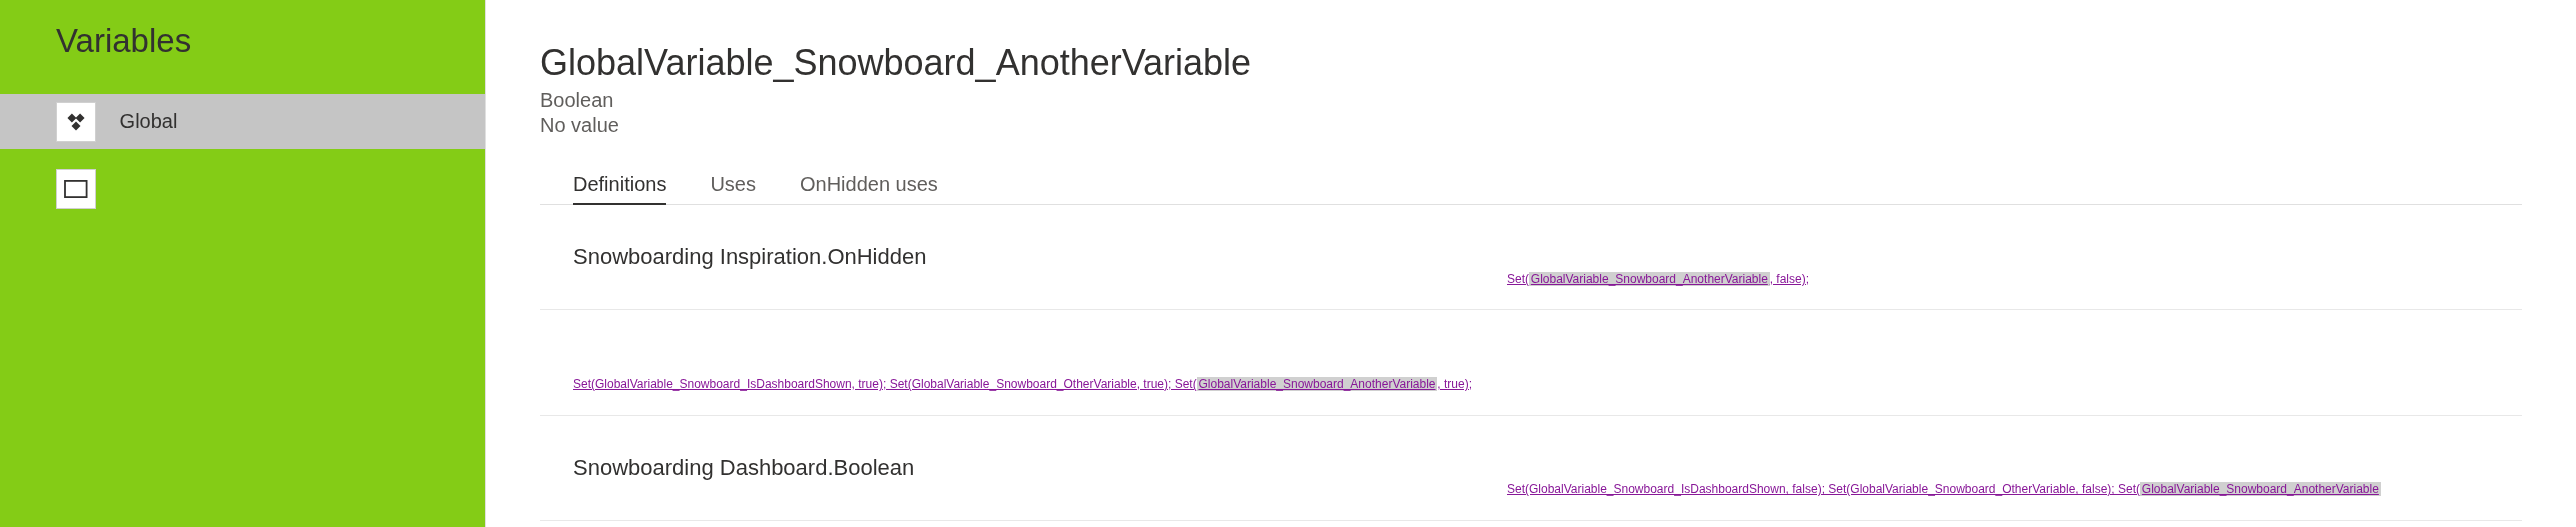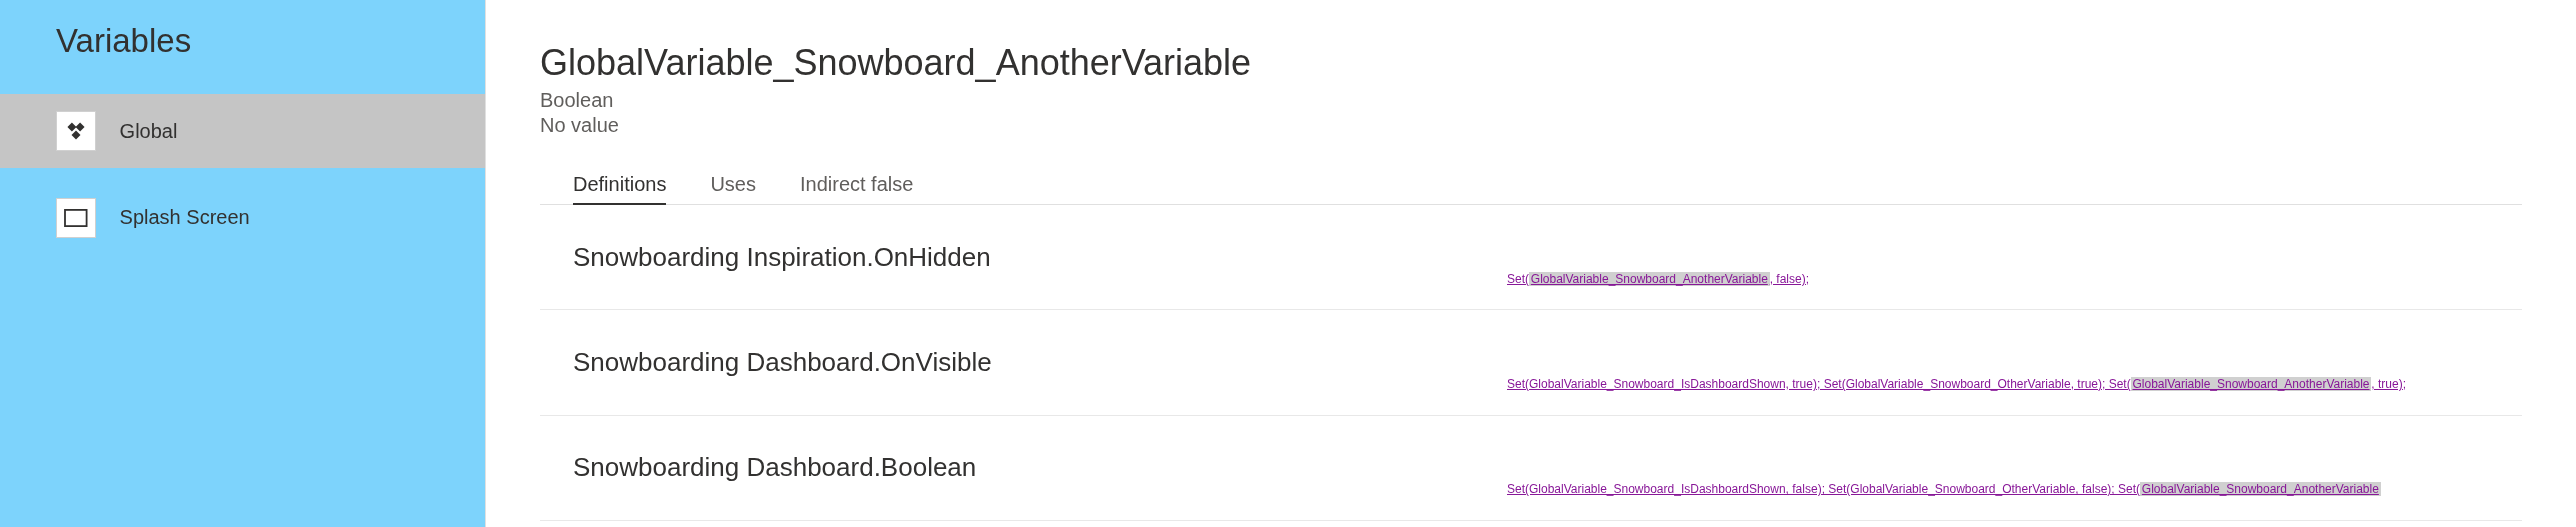--- a/index.html
+++ b/index.html
@@ -9,39 +9,39 @@
       font-family: "Segoe UI", -apple-system, BlinkMacSystemFont, sans-serif;
     }
     body {
       background: #fff;
       display: flex;
       width: 2576px;
       height: 528px;
     }
     .sidebar {
       width: 486px;
-      background: #7dd3fc;
+      background: #84cc16;
       border-right: 0.9px solid #e0e0e0;
       padding-top: 22px;
     }
     .sidebar-title {
       font-size: 33px;
       font-weight: 300;
       color: #323130;
       padding: 0 0 34px 56px;
     }
     .sidebar-items {
       display: flex;
       flex-direction: column;
       gap: 12.7px;
     }
     .sidebar-item {
       display: flex;
       align-items: center;
-      height: 74px;
+      height: 55px;
       padding-left: 56px;
       cursor: pointer;
       gap: 23.6px;
     }
     .sidebar-item.selected {
       background: #c5c5c5;
     }
     .sidebar-item:not(.selected) {
       background: transparent;
     }
@@ -112,21 +112,21 @@
       margin-top: 0;
     }
     .def-row {
       display: flex;
       align-items: center;
       padding: 23.6px 0 23.6px 33px;
       border-bottom: 0.9px solid #e8e8e8;
     }
     .def-label {
       width: 934px;
-      font-size: 26px;
+      font-size: 22px;
       color: #323130;
       flex-shrink: 0;
     }
     .def-formula {
       font-size: 12px;
       color: #881798;
       text-decoration: underline;
       cursor: pointer;
       white-space: nowrap;
       margin-top: 43px;
@@ -153,45 +153,43 @@
           </svg>
         </div>
         <span class="sidebar-item-label">Global</span>
       </div>
       <div class="sidebar-item">
         <div class="sidebar-icon-box">
           <svg width="23.6" height="18" viewBox="0 0 26 20">
             <rect x="1" y="1" width="24" height="18" fill="none" stroke="#323130" stroke-width="2"></rect>
           </svg>
         </div>
-        <span class="sidebar-item-label">Splash Screen</span>
       </div>
     </div>
 </div>
 
 <div class="main">
   <div class="var-title">GlobalVariable_Snowboard_AnotherVariable</div>
   <div class="var-type">Boolean</div>
   <div class="var-value">No value</div>
 
   <div class="tabs">
 
   <div class="tab active">Definitions</div>
       <div class="tab">Uses</div>
-      <div class="tab">Indirect false</div>
+      <div class="tab">OnHidden uses</div>
     </div>
 
   <div class="defs">
 
   <div class="def-row">
         <div class="def-label">Snowboarding Inspiration.OnHidden</div>
         <div class="def-formula"><span>Set(</span><span class="hl">GlobalVariable_Snowboard_AnotherVariable</span><span>, false);</span></div>
       </div>
       <div class="def-row">
-        <div class="def-label">Snowboarding Dashboard.OnVisible</div>
         <div class="def-formula"><span>Set(GlobalVariable_Snowboard_IsDashboardShown, true);  Set(GlobalVariable_Snowboard_OtherVariable, true);  Set(</span><span class="hl">GlobalVariable_Snowboard_AnotherVariable</span><span>, true);</span></div>
       </div>
       <div class="def-row">
         <div class="def-label">Snowboarding Dashboard.Boolean</div>
         <div class="def-formula"><span>Set(GlobalVariable_Snowboard_IsDashboardShown, false);  Set(GlobalVariable_Snowboard_OtherVariable, false);  Set(</span><span class="hl">GlobalVariable_Snowboard_AnotherVariable</span></div>
       </div>
     </div>
 </div>
 
 

